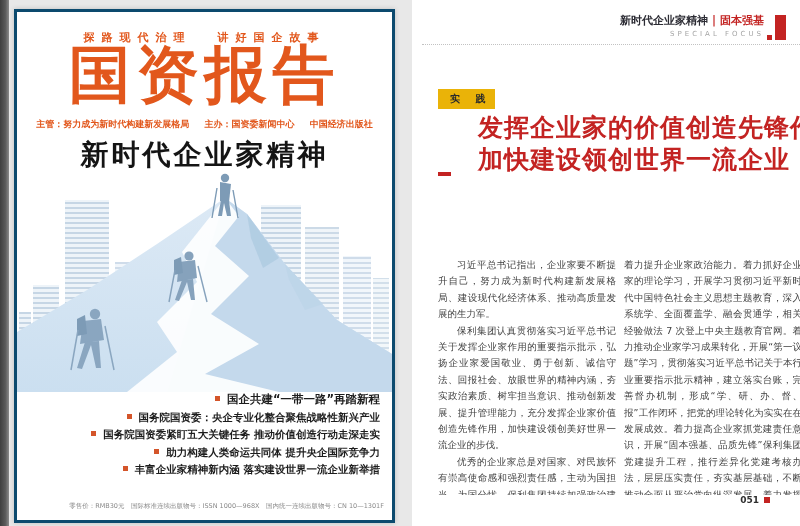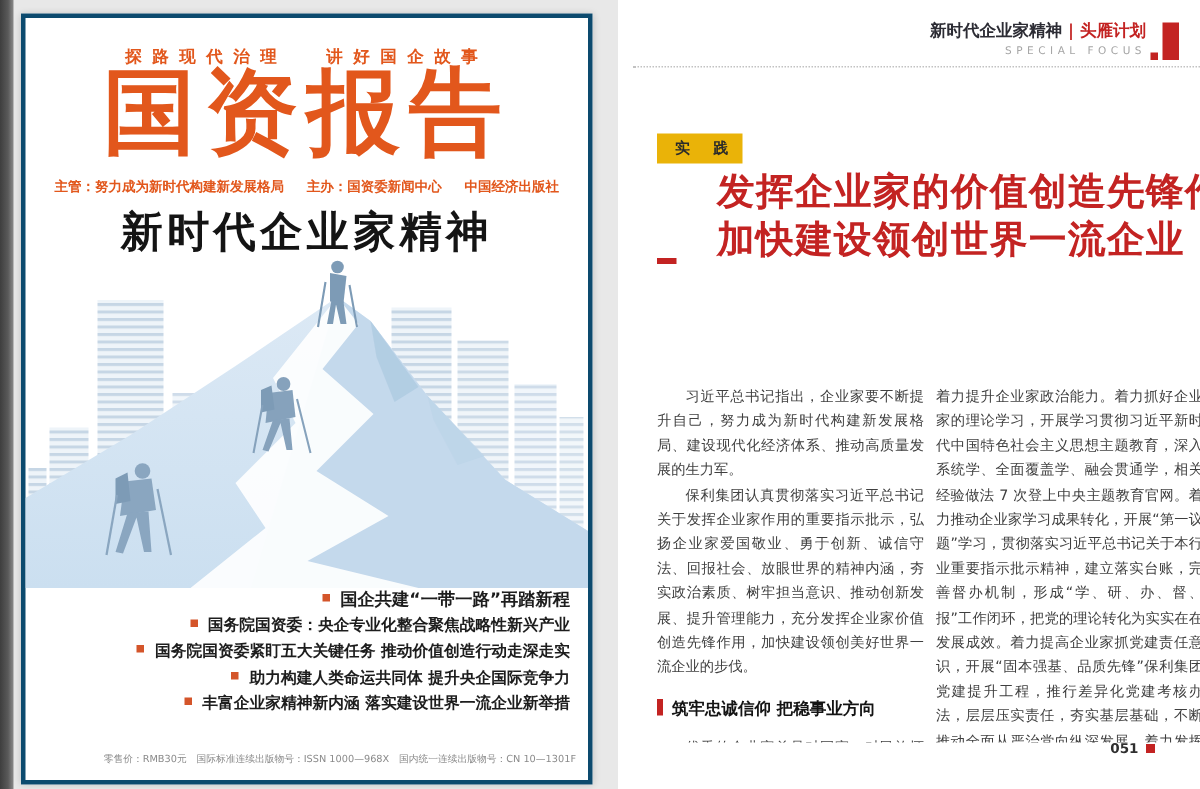--- a/index.html
+++ b/index.html
@@ -171,41 +171,38 @@
   </div>
 
 
   <div class="price-line">零售价：RMB30元　国际标准连续出版物号：ISSN 1000—968X　国内统一连续出版物号：CN 10—1301F</div>
 </div>
 
 <div class="article">
 
   <div class="art-header">
     <div class="art-header-cn">
-      <span>新时代企业家精神</span><span class="divider">|</span><span class="tag">头雁计划</span>
+      <span>新时代企业家精神</span><span class="divider">|</span><span class="tag">固本强基</span>
     </div>
     <div class="art-header-en">SPECIAL FOCUS</div>
   </div>
   <div class="header-mark"></div>
   <div class="header-rule"></div>
 
   <div class="practice-badge">实 践</div>
 
   <div class="art-title">
     <div>发挥企业家的价值创造先锋作用</div>
     <div>加快建设领创世界一流企业</div>
   </div>
   <div class="title-dash"></div>
 
   <div class="col col1">
     <p>习近平总书记指出，企业家要不断提升自己，努力成为新时代构建新发展格局、建设现代化经济体系、推动高质量发展的生力军。</p>
     <p>保利集团认真贯彻落实习近平总书记关于发挥企业家作用的重要指示批示，弘扬企业家爱国敬业、勇于创新、诚信守法、回报社会、放眼世界的精神内涵，夯实政治素质、树牢担当意识、推动创新发展、提升管理能力，充分发挥企业家价值创造先锋作用，加快建设领创美好世界一流企业的步伐。</p>
-    <div class="subheading">
-      <span class="red-bar"></span><span>筑牢忠诚信仰 把稳事业方向</span>
-    </div>
     <p>优秀的企业家总是对国家、对民族怀有崇高使命感和强烈责任感，主动为国担当、为国分忧。保利集团持续加强政治建设，引导企业家爱国敬业，树立崇高理想信念，把企业发展同国家繁荣、民族兴盛、人民幸福紧密结合在一起。</p>
 
   </div>
 
   <div class="col col2">
     <p style="text-indent:0">着力提升企业家政治能力。着力抓好企业家的理论学习，开展学习贯彻习近平新时代中国特色社会主义思想主题教育，深入系统学、全面覆盖学、融会贯通学，相关经验做法 7 次登上中央主题教育官网。着力推动企业家学习成果转化，开展“第一议题”学习，贯彻落实习近平总书记关于本行业重要指示批示精神，建立落实台账，完善督办机制，形成“学、研、办、督、报”工作闭环，把党的理论转化为实实在在发展成效。着力提高企业家抓党建责任意识，开展“固本强基、品质先锋”保利集团党建提升工程，推行差异化党建考核办法，层层压实责任，夯实基层基础，不断推动全面从严治党向纵深发展。着力发挥党员企业家先锋模范作用，打造“精益党建”品牌，试行“书记项目”“头雁计划”等特色项目，推动在经营管理各项工作中实现党建和业务深度融合。</p>
 
   </div>
 
   <div class="page-num">

